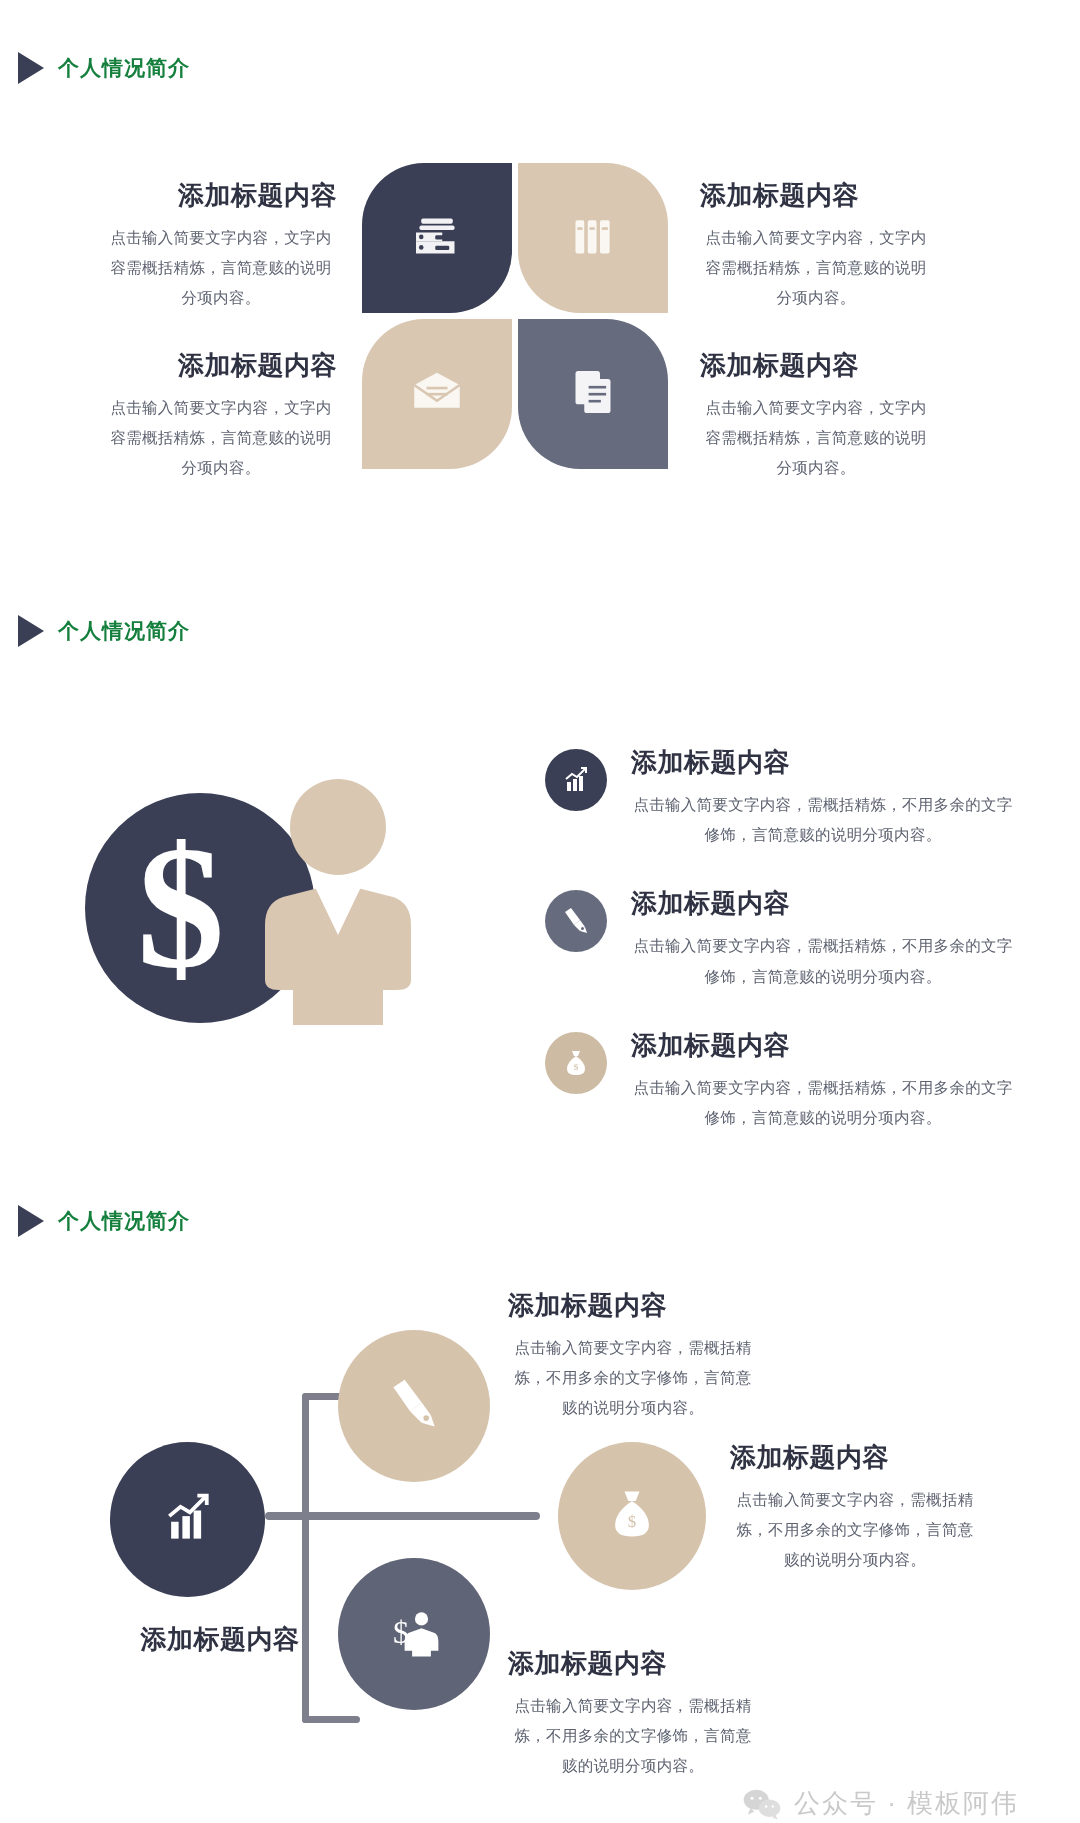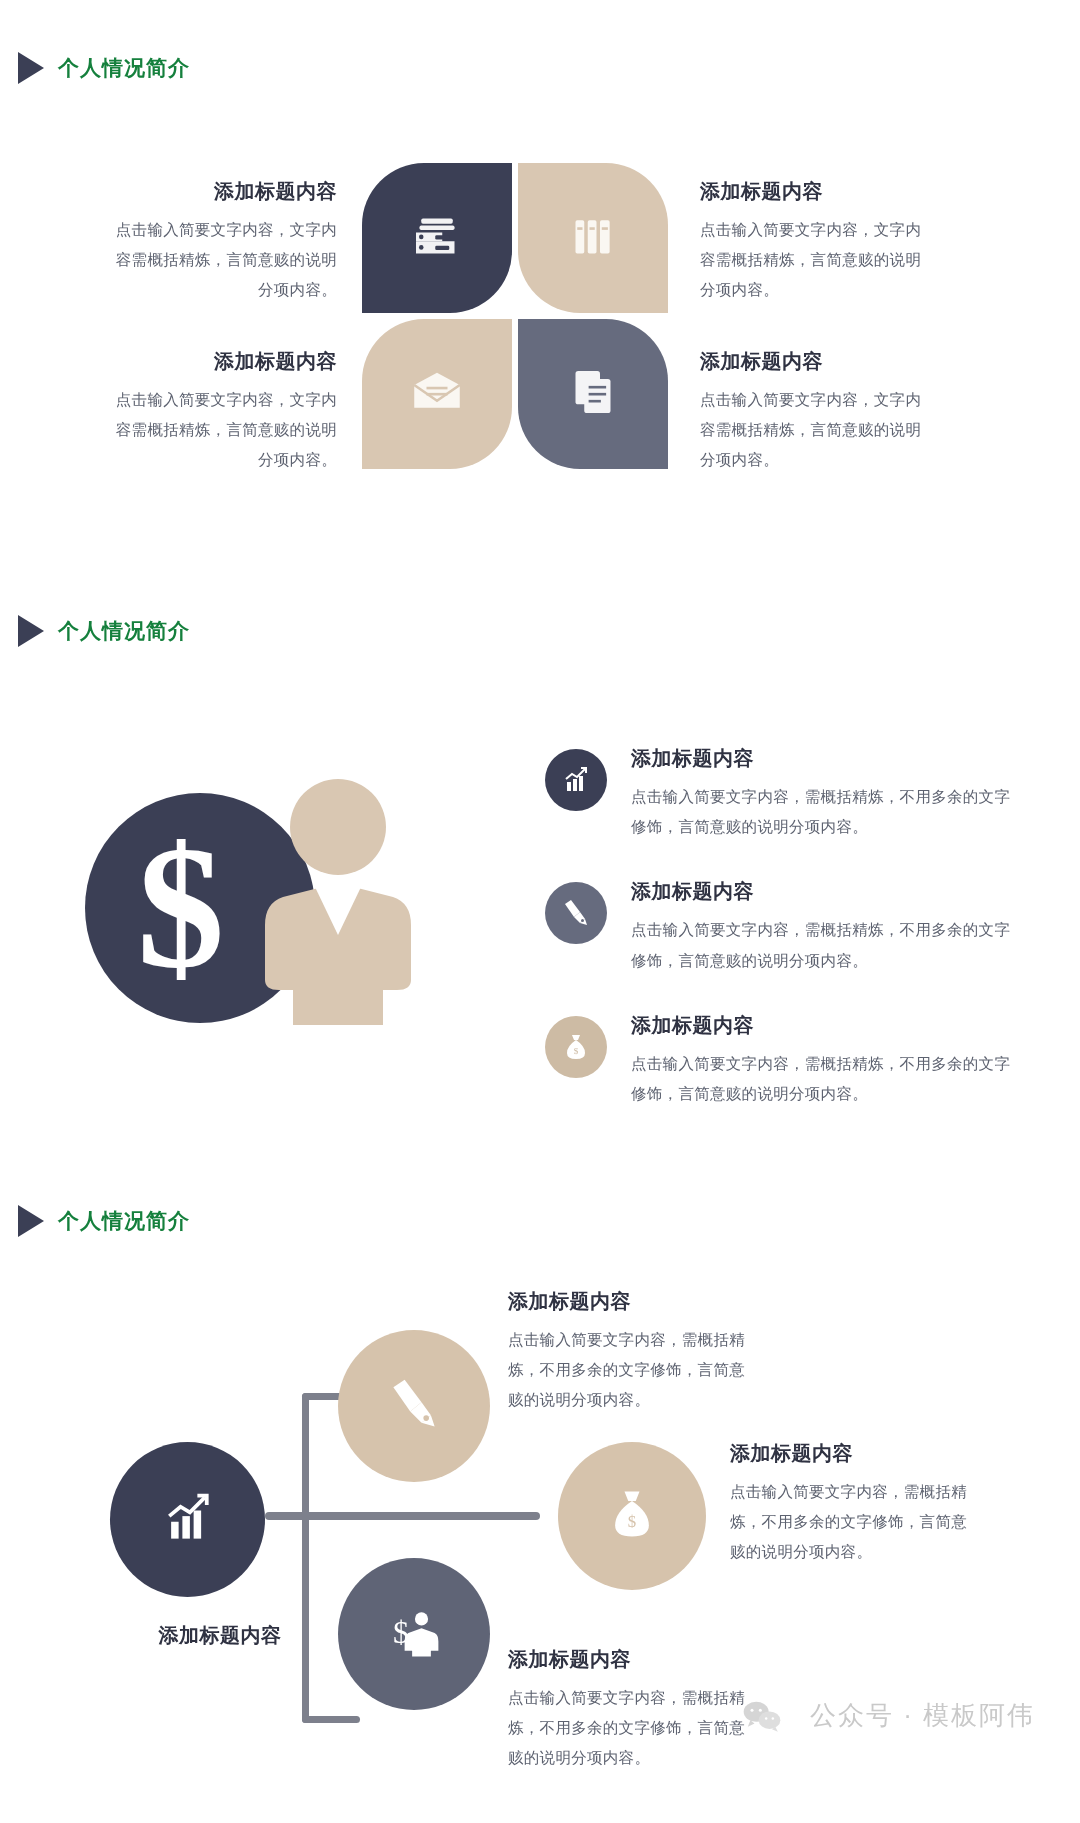--- a/index.html
+++ b/index.html
@@ -17,25 +17,25 @@
     border-left: 26px solid #3b3f55;
     border-top: 16px solid transparent;
     border-bottom: 16px solid transparent;
   }
   .sec-title {
     font-size: 21px; font-weight: bold; color: #15803d; letter-spacing: 1px;
   }
 
   
   .item-title {
-    font-size: 20px; font-weight: bold; color: #2f3242;
+    font-size: 26px; font-weight: bold; color: #2f3242;
     letter-spacing: .5px; margin-bottom: 10px;
   }
   .item-body {
-    font-size: 15.5px; color: #5d6270; line-height: 1.95; letter-spacing: .3px;
+    font-size: 15.5px; color: #5d6270; line-height: 1.95; letter-spacing: .3px; text-align: center;
   }
 
   
   #sec1 { position: absolute; left: 0; top: 0; width: 1080px; height: 560px; }
   #sec1 .sec-header { position: absolute; left: 18px; top: 52px; }
 
   .petal-grid {
     position: absolute; left: 362px; top: 163px;
     width: 306px; height: 306px;
     display: grid; grid-template-columns: 150px 150px; grid-template-rows: 150px 150px;
@@ -101,22 +101,22 @@
   #connBot { left: 302px; top: 556px; width: 58px; height: 7px; border-radius: 4px; }
   #connMid { left: 265px; top: 352px; width: 275px; height: 8px; border-radius: 4px; }
 
   .d-label { position: absolute; }
   #lblNavy { left: 105px; top: 462px; width: 230px; text-align: center; }
   #lblBag  { left: 730px; top: 280px; width: 250px; }
   #lblSlate{ left: 508px; top: 486px; width: 250px; }
   #lblTan  { left: 508px; top: 128px; width: 250px; }
 
   .watermark {
-    position: absolute; left: 742px; top: 1698px;
-    display: flex; align-items: center; gap: 28px;
+    position: absolute; left: 742px; top: 1786px;
+    display: flex; align-items: center; gap: 12px;
     color: #c9c9c9; font-size: 26px; letter-spacing: 2px;
   }
   .wechat-icon svg { width: 40px; height: 34px; display: block; }
 </style>
 </head>
 <body>
 
 <div id="sec1">
   <div class="sec-header">
     <span class="tri"></span>

